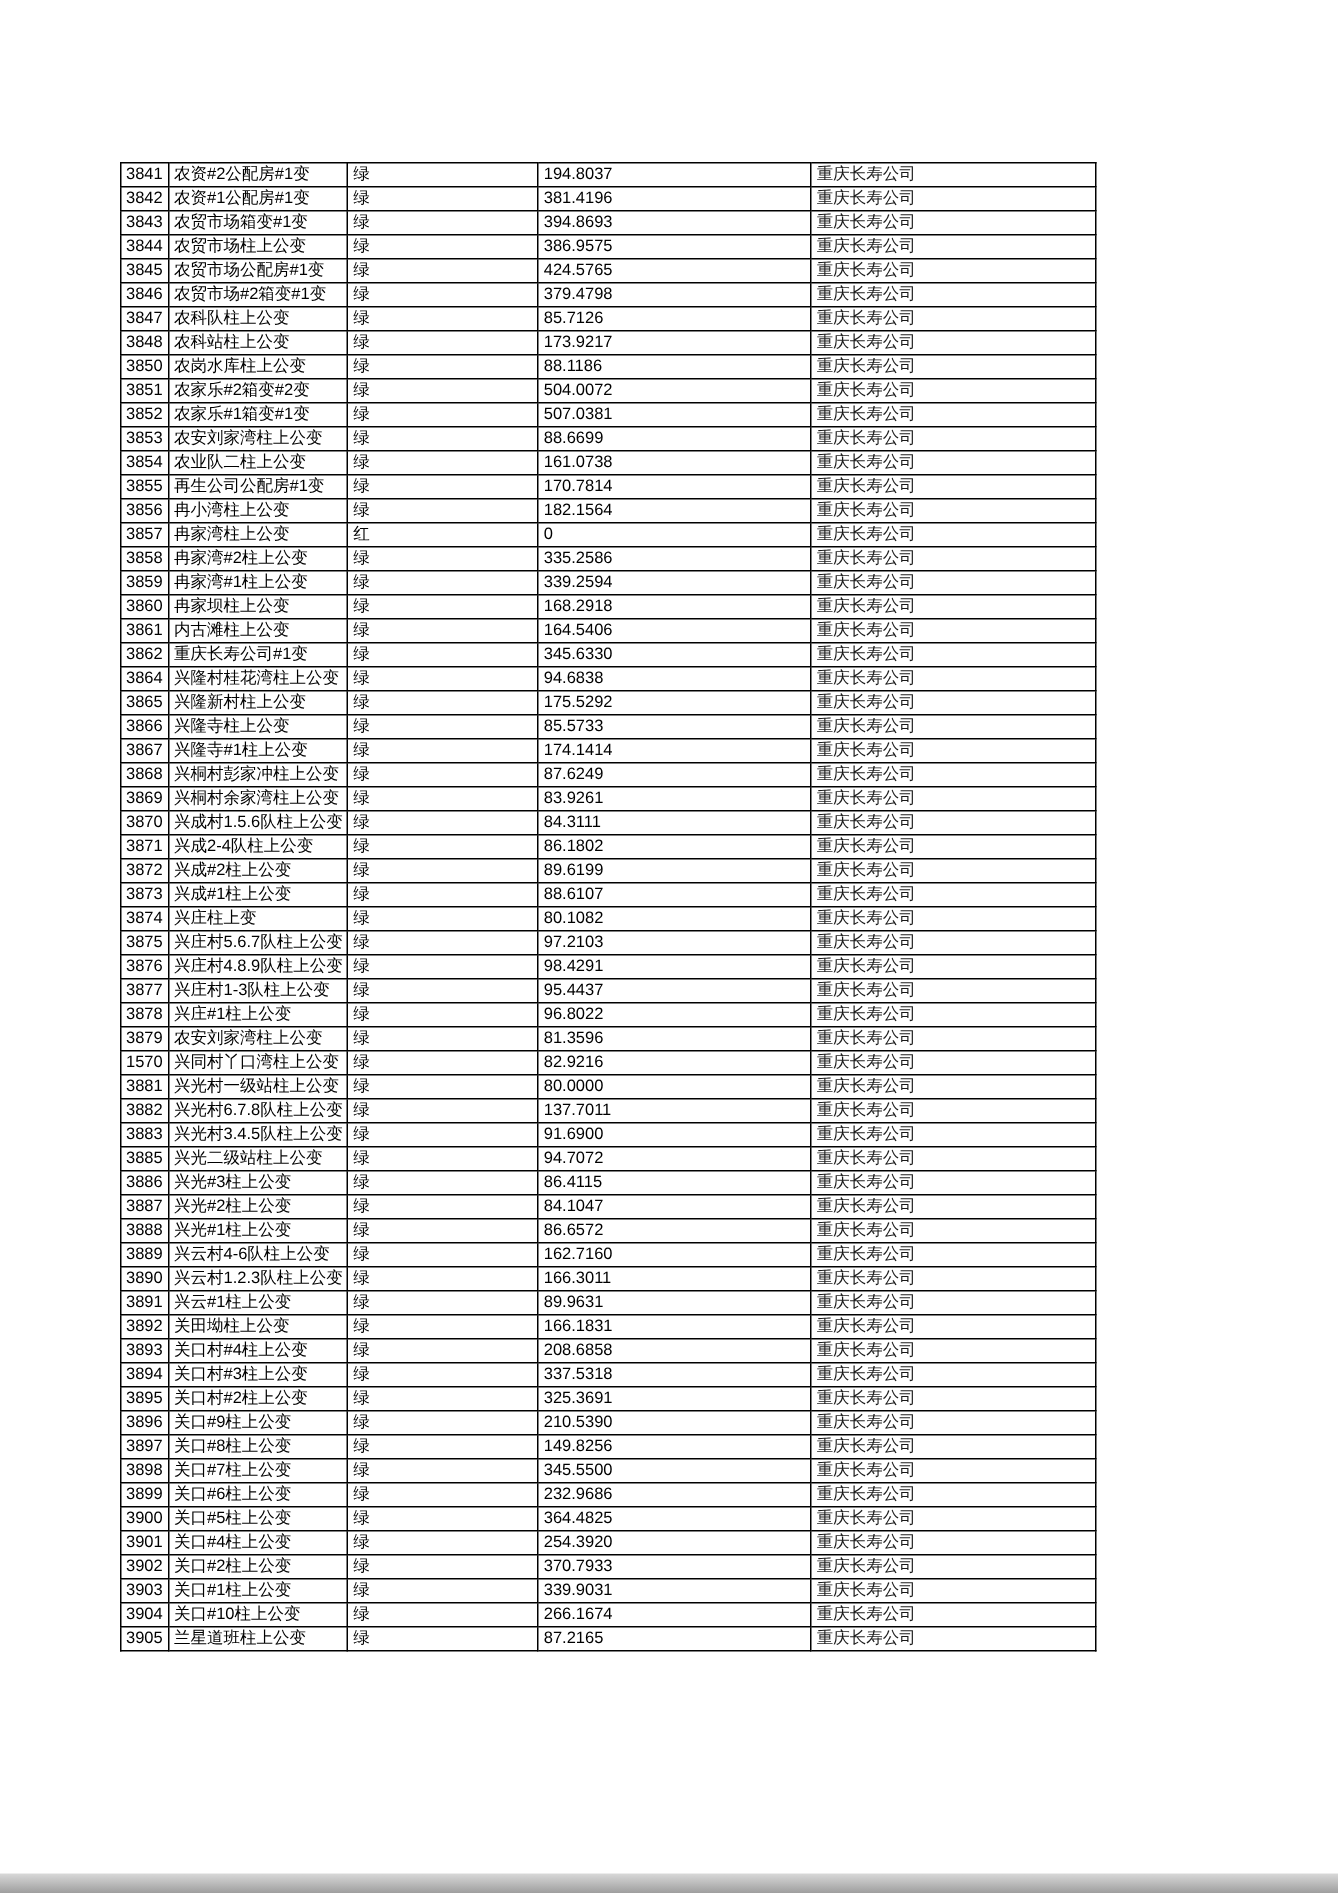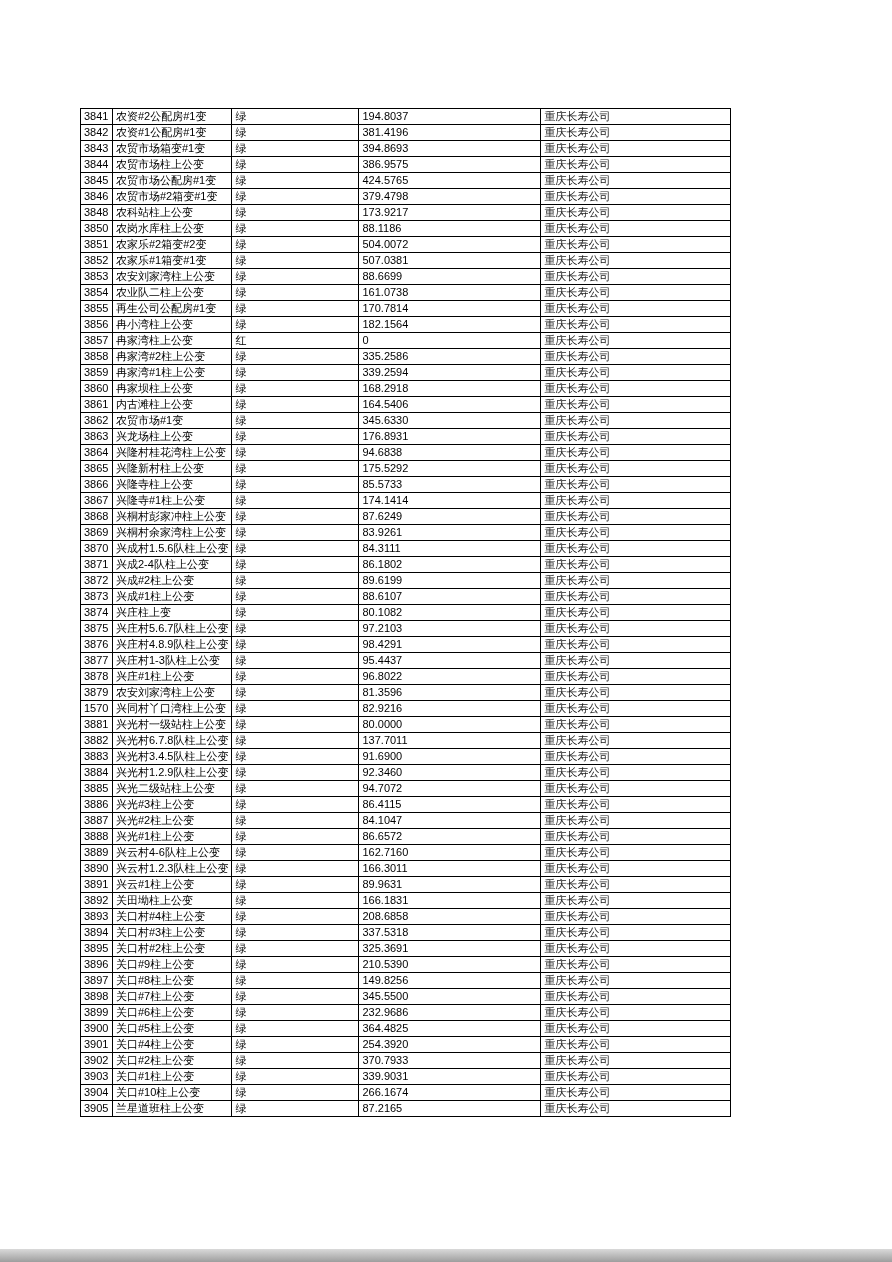--- a/index.html
+++ b/index.html
@@ -80,20 +80,27 @@
           <td class="c4">重庆长寿公司</td>
         </tr>
         <tr>
           <td class="c0">3846</td>
           <td class="c1">农贸市场#2箱变#1变</td>
           <td class="c2">绿</td>
           <td class="c3">379.4798</td>
           <td class="c4">重庆长寿公司</td>
         </tr>
         <tr>
+          <td class="c0">3847</td>
+          <td class="c1">农科队柱上公变</td>
+          <td class="c2">绿</td>
+          <td class="c3">85.7126</td>
+          <td class="c4">重庆长寿公司</td>
+        </tr>
+        <tr>
           <td class="c0">3848</td>
           <td class="c1">农科站柱上公变</td>
           <td class="c2">绿</td>
           <td class="c3">173.9217</td>
           <td class="c4">重庆长寿公司</td>
         </tr>
         <tr>
           <td class="c0">3850</td>
           <td class="c1">农岗水库柱上公变</td>
           <td class="c2">绿</td>
@@ -172,30 +179,23 @@
         </tr>
         <tr>
           <td class="c0">3861</td>
           <td class="c1">内古滩柱上公变</td>
           <td class="c2">绿</td>
           <td class="c3">164.5406</td>
           <td class="c4">重庆长寿公司</td>
         </tr>
         <tr>
           <td class="c0">3862</td>
-          <td class="c1">农贸市场#1变</td>
+          <td class="c1">重庆长寿公司#1变</td>
           <td class="c2">绿</td>
           <td class="c3">345.6330</td>
-          <td class="c4">重庆长寿公司</td>
-        </tr>
-        <tr>
-          <td class="c0">3863</td>
-          <td class="c1">兴龙场柱上公变</td>
-          <td class="c2">绿</td>
-          <td class="c3">176.8931</td>
           <td class="c4">重庆长寿公司</td>
         </tr>
         <tr>
           <td class="c0">3864</td>
           <td class="c1">兴隆村桂花湾柱上公变</td>
           <td class="c2">绿</td>
           <td class="c3">94.6838</td>
           <td class="c4">重庆长寿公司</td>
         </tr>
         <tr>
@@ -322,27 +322,20 @@
           <td class="c1">兴光村6.7.8队柱上公变</td>
           <td class="c2">绿</td>
           <td class="c3">137.7011</td>
           <td class="c4">重庆长寿公司</td>
         </tr>
         <tr>
           <td class="c0">3883</td>
           <td class="c1">兴光村3.4.5队柱上公变</td>
           <td class="c2">绿</td>
           <td class="c3">91.6900</td>
-          <td class="c4">重庆长寿公司</td>
-        </tr>
-        <tr>
-          <td class="c0">3884</td>
-          <td class="c1">兴光村1.2.9队柱上公变</td>
-          <td class="c2">绿</td>
-          <td class="c3">92.3460</td>
           <td class="c4">重庆长寿公司</td>
         </tr>
         <tr>
           <td class="c0">3885</td>
           <td class="c1">兴光二级站柱上公变</td>
           <td class="c2">绿</td>
           <td class="c3">94.7072</td>
           <td class="c4">重庆长寿公司</td>
         </tr>
         <tr>

